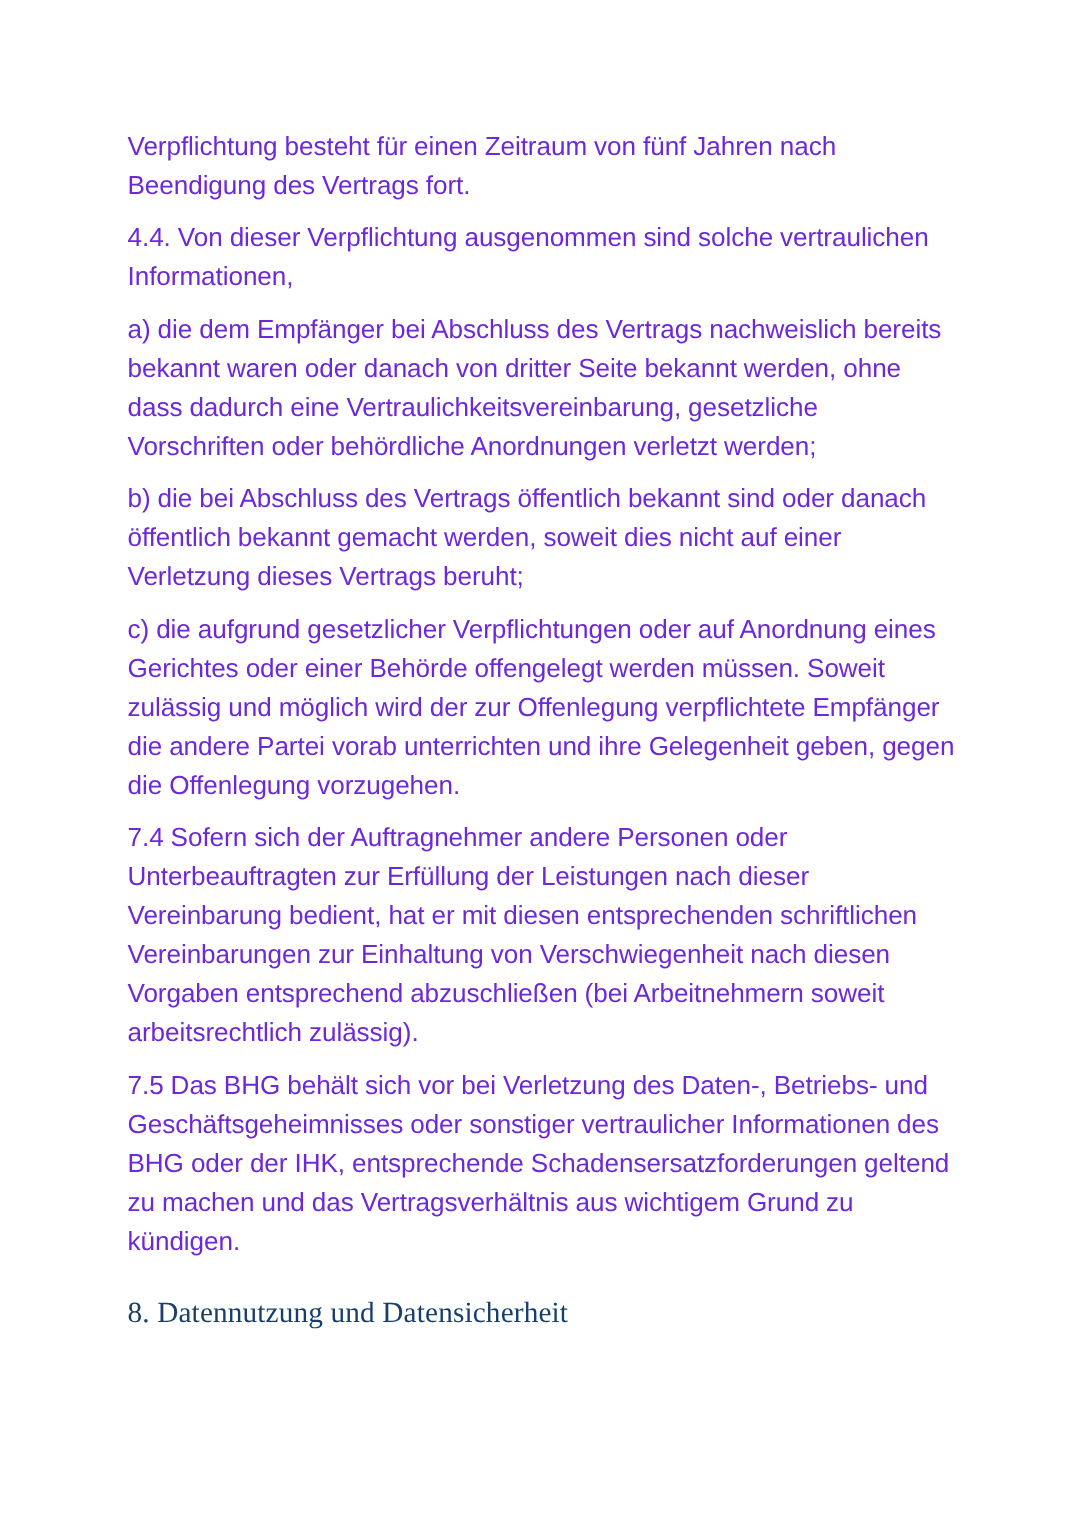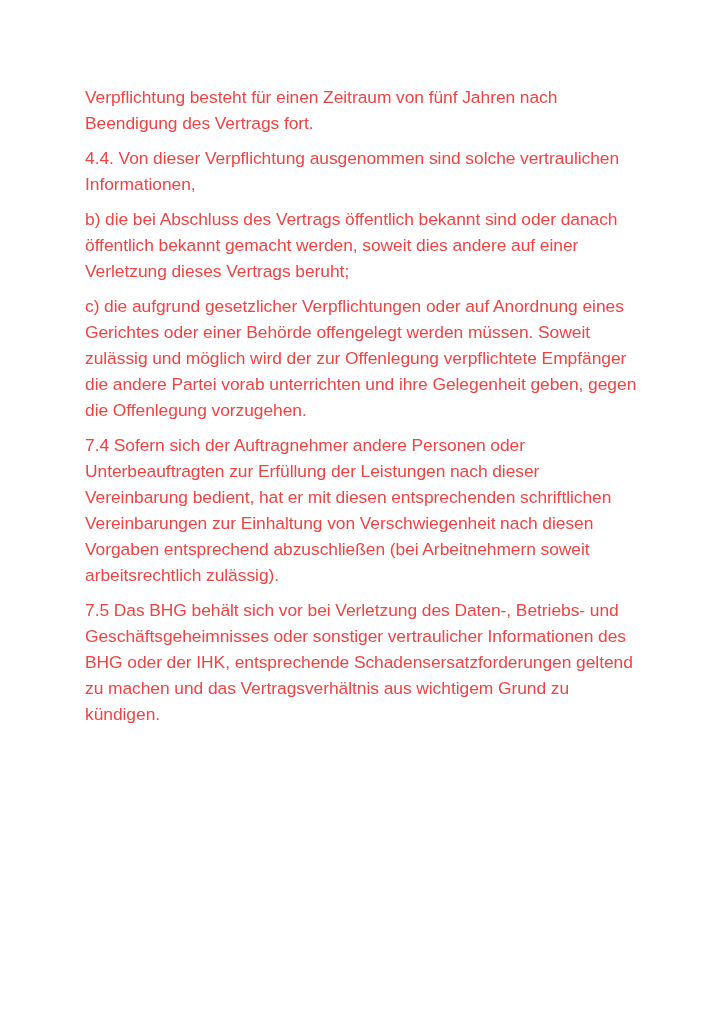--- a/index.html
+++ b/index.html
@@ -25,21 +25,21 @@
   .doc-body {
     position: absolute;
     left: 85px;
     top: 84px;
     width: 554px;
   }
   .para {
     margin: 0 0 9px 0;
     font-size: 17.4px;
     line-height: 26px;
-    color: #ef4444;
+    color: #6d28d9;
     letter-spacing: -0.04px;
     text-align: left;
     word-spacing: -0.1px;
     hyphens: none;
   }
   .para:last-of-type {
     margin-bottom: 16px;
   }
   .section-heading {
     margin: 22px 0 0 0;
@@ -54,24 +54,26 @@
 </head>
 <body>
 
 <div class="page">
   <article class="doc-body">
 
     <p class="para">Verpflichtung besteht für einen Zeitraum von fünf Jahren nach Beendigung des Vertrags fort.</p>
 
     <p class="para">4.4. Von dieser Verpflichtung ausgenommen sind solche vertraulichen Informationen,</p>
 
+    <p class="para">a) die dem Empfänger bei Abschluss des Vertrags nachweislich bereits bekannt waren oder danach von dritter Seite bekannt werden, ohne dass dadurch eine Vertraulichkeitsvereinbarung, gesetzliche Vorschriften oder behördliche Anordnungen verletzt werden;</p>
 
-    <p class="para">b) die bei Abschluss des Vertrags öffentlich bekannt sind oder danach öffentlich bekannt gemacht werden, soweit dies andere auf einer Verletzung dieses Vertrags beruht;</p>
+    <p class="para">b) die bei Abschluss des Vertrags öffentlich bekannt sind oder danach öffentlich bekannt gemacht werden, soweit dies nicht auf einer Verletzung dieses Vertrags beruht;</p>
 
     <p class="para">c) die aufgrund gesetzlicher Verpflichtungen oder auf Anordnung eines Gerichtes oder einer Behörde offengelegt werden müssen. Soweit zulässig und möglich wird der zur Offenlegung verpflichtete Empfänger die andere Partei vorab unterrichten und ihre Gelegenheit geben, gegen die Offenlegung vorzugehen.</p>
 
     <p class="para">7.4 Sofern sich der Auftragnehmer andere Personen oder Unterbeauftragten zur Erfüllung der Leistungen nach dieser Vereinbarung bedient, hat er mit diesen entsprechenden schriftlichen Vereinbarungen zur Einhaltung von Verschwiegenheit nach diesen Vorgaben entsprechend abzuschließen (bei Arbeitnehmern soweit arbeitsrechtlich zulässig).</p>
 
     <p class="para">7.5 Das BHG behält sich vor bei Verletzung des Daten-, Betriebs- und Geschäftsgeheimnisses oder sonstiger vertraulicher Informationen des BHG oder der IHK, entsprechende Schadensersatzforderungen geltend zu machen und das Vertragsverhältnis aus wichtigem Grund zu kündigen.</p>
 
+    <h2 class="section-heading">8. Datennutzung und Datensicherheit</h2>
 
   </article>
 </div>
 
 </body></html>

